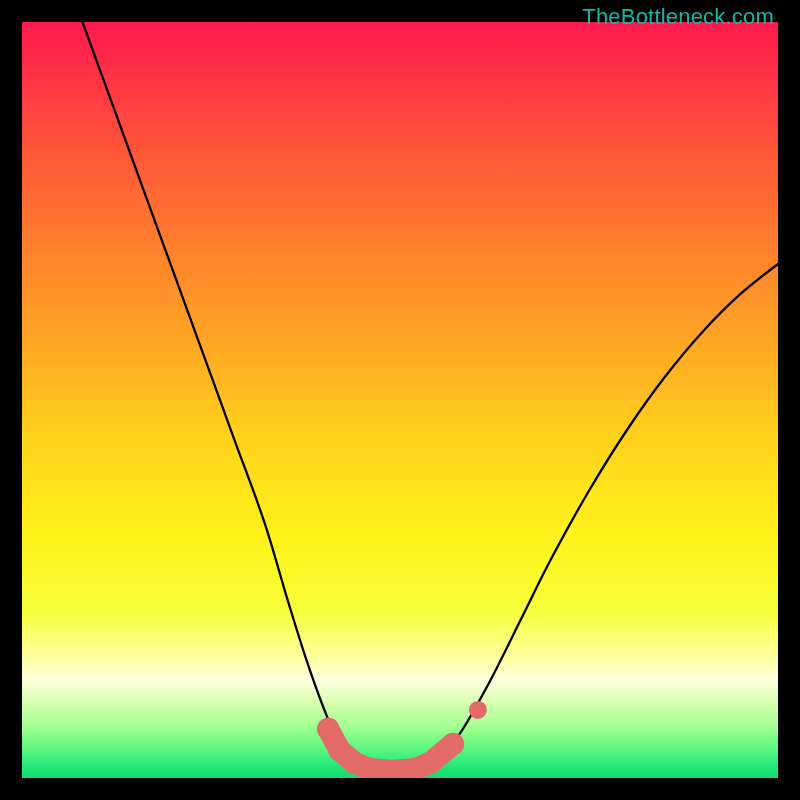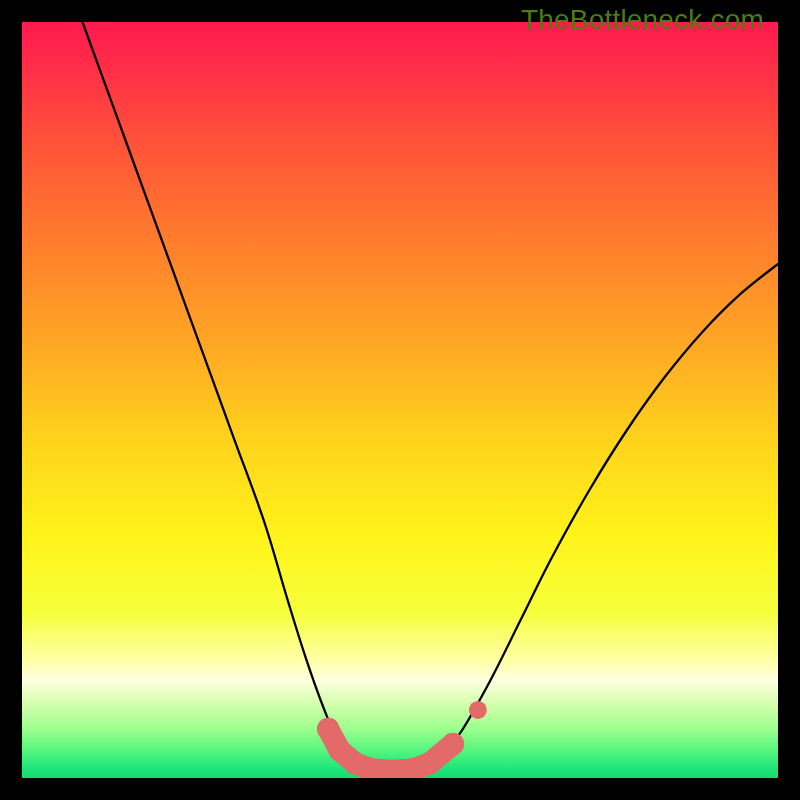--- a/index.html
+++ b/index.html
@@ -22,23 +22,23 @@
   .plot {
     position: absolute;
     left: 0;
     top: 0;
     width: 756px;
     height: 756px;
   }
   .watermark {
     position: absolute;
     top: 4px;
-    right: 36px;
-    color: #4d7c0f;
-    font-size: 28px;
+    right: 26px;
+    color: #14b8a6;
+    font-size: 22px;
     font-weight: 500;
     letter-spacing: 0.2px;
     user-select: none;
   }
 </style>
 </head>
 <body>
 
 <div class="frame">
   <svg class="plot" viewBox="0 0 756 756" preserveAspectRatio="none">

